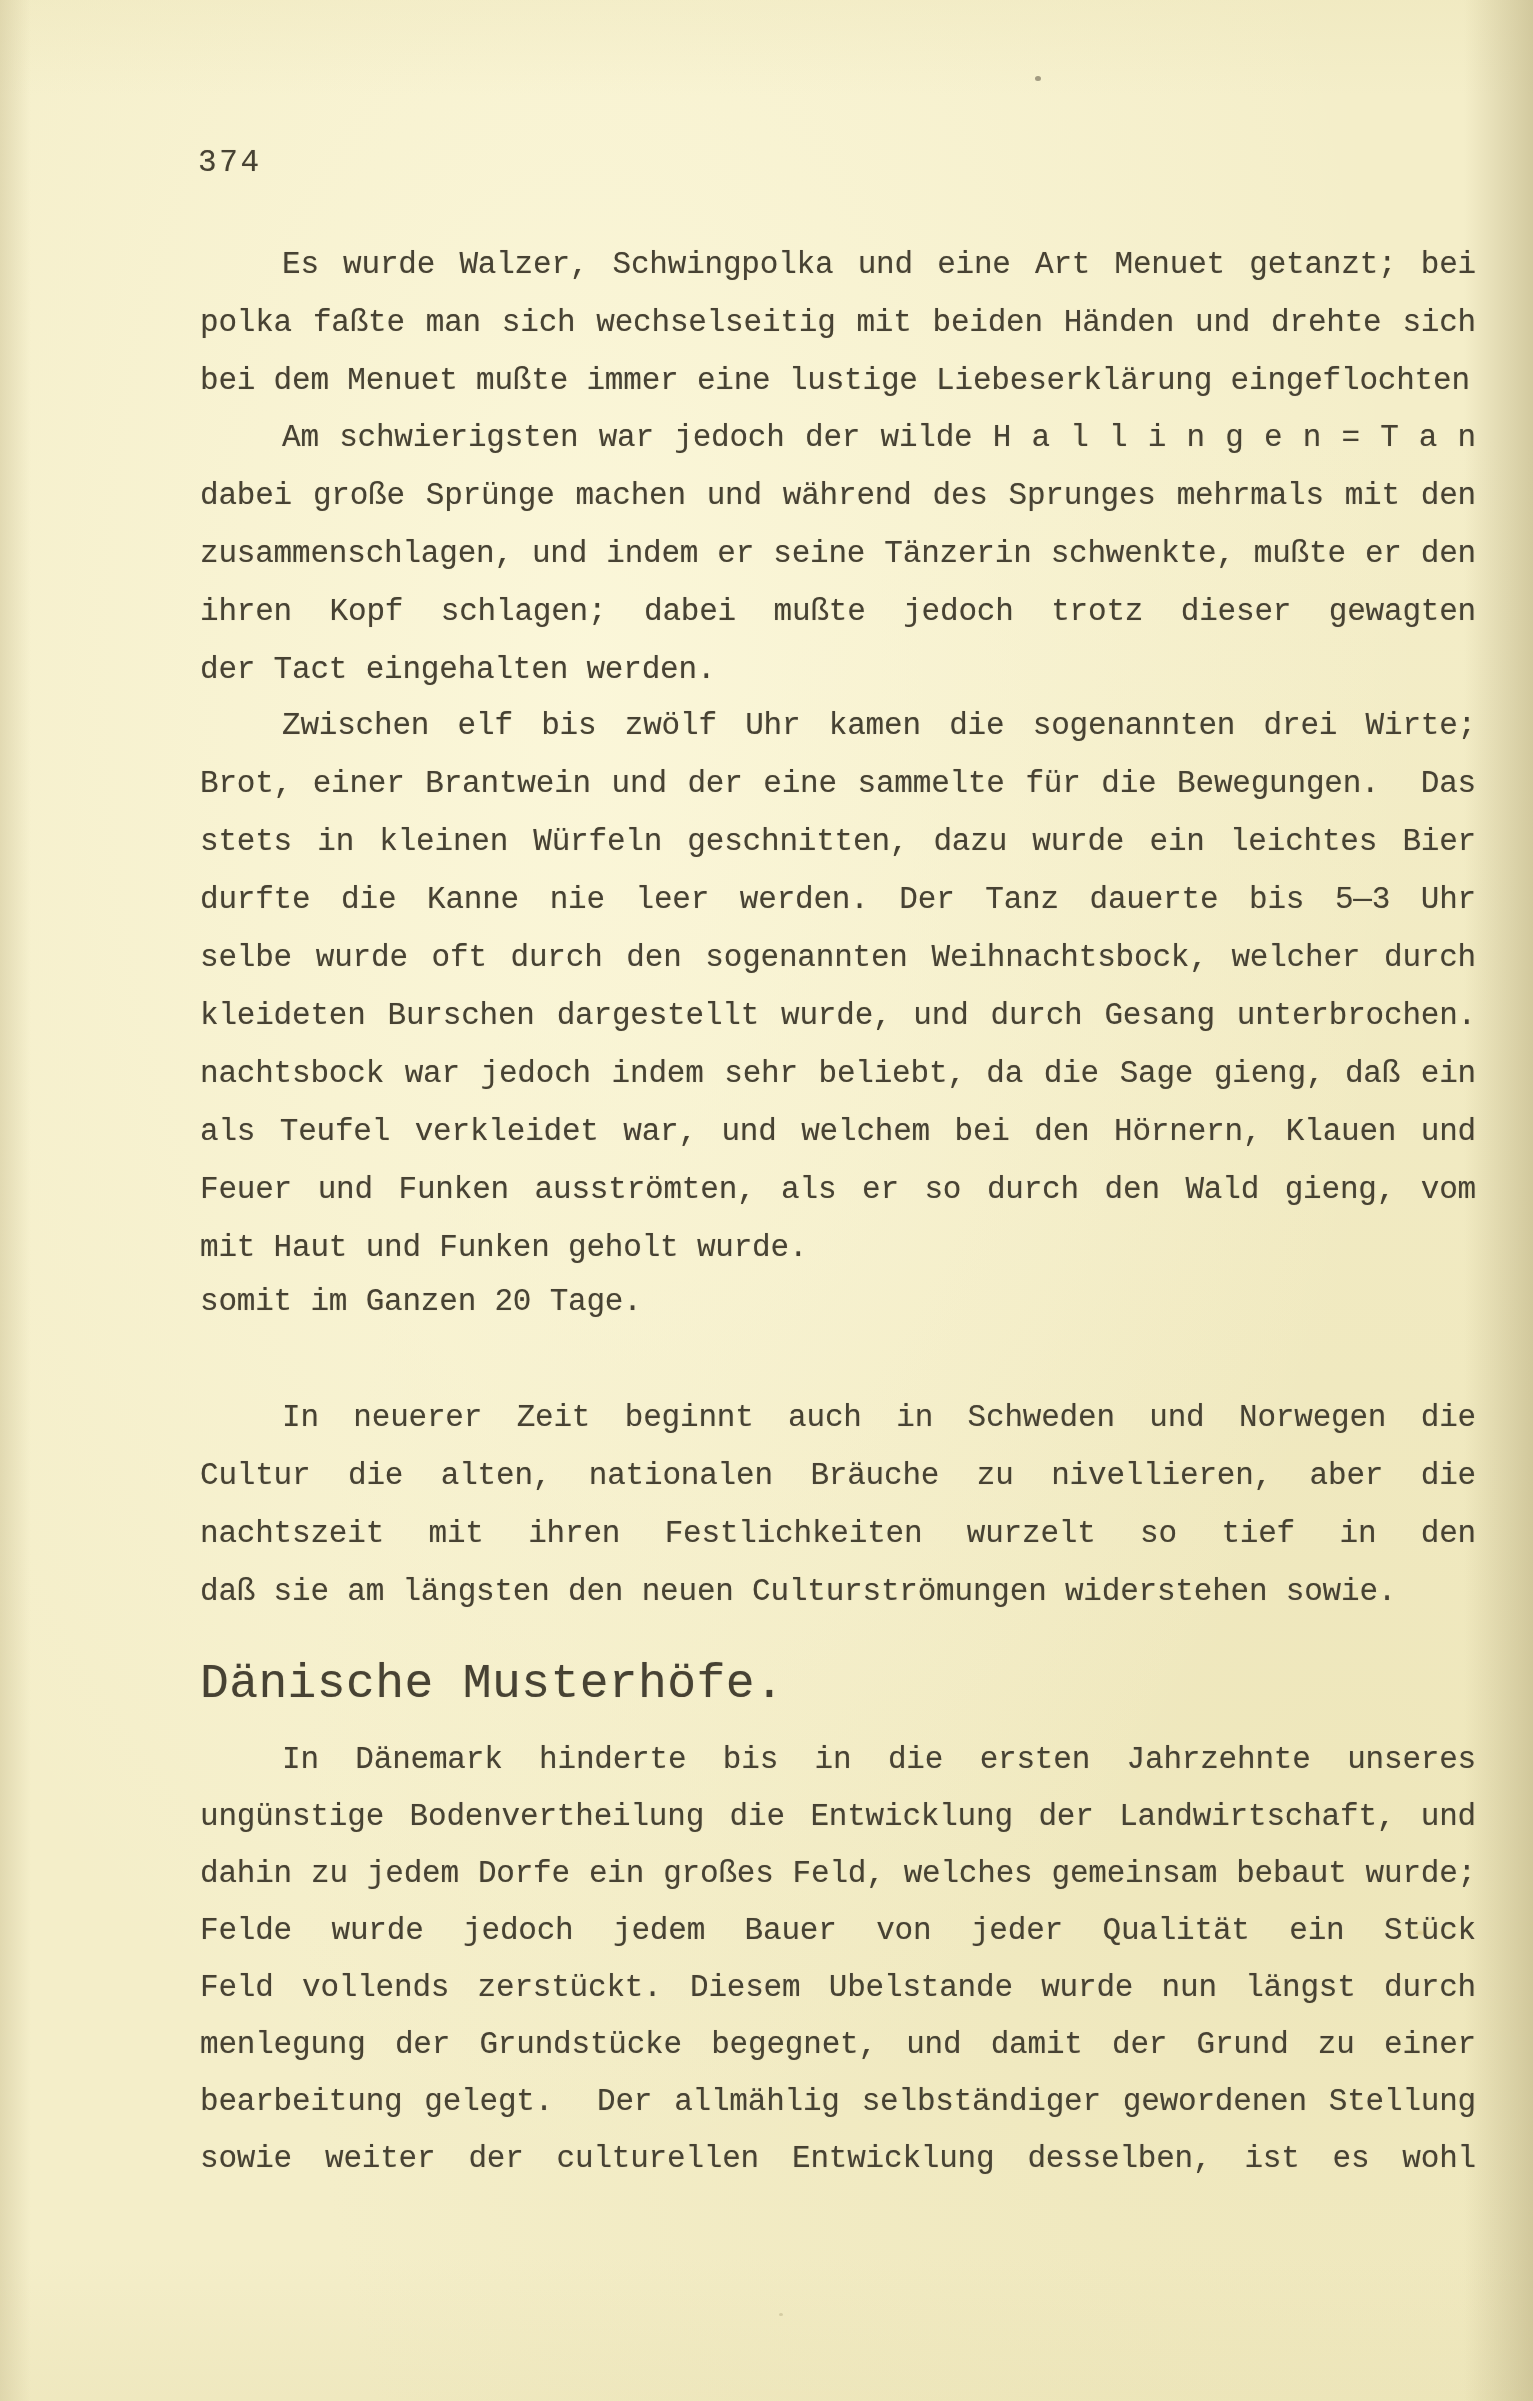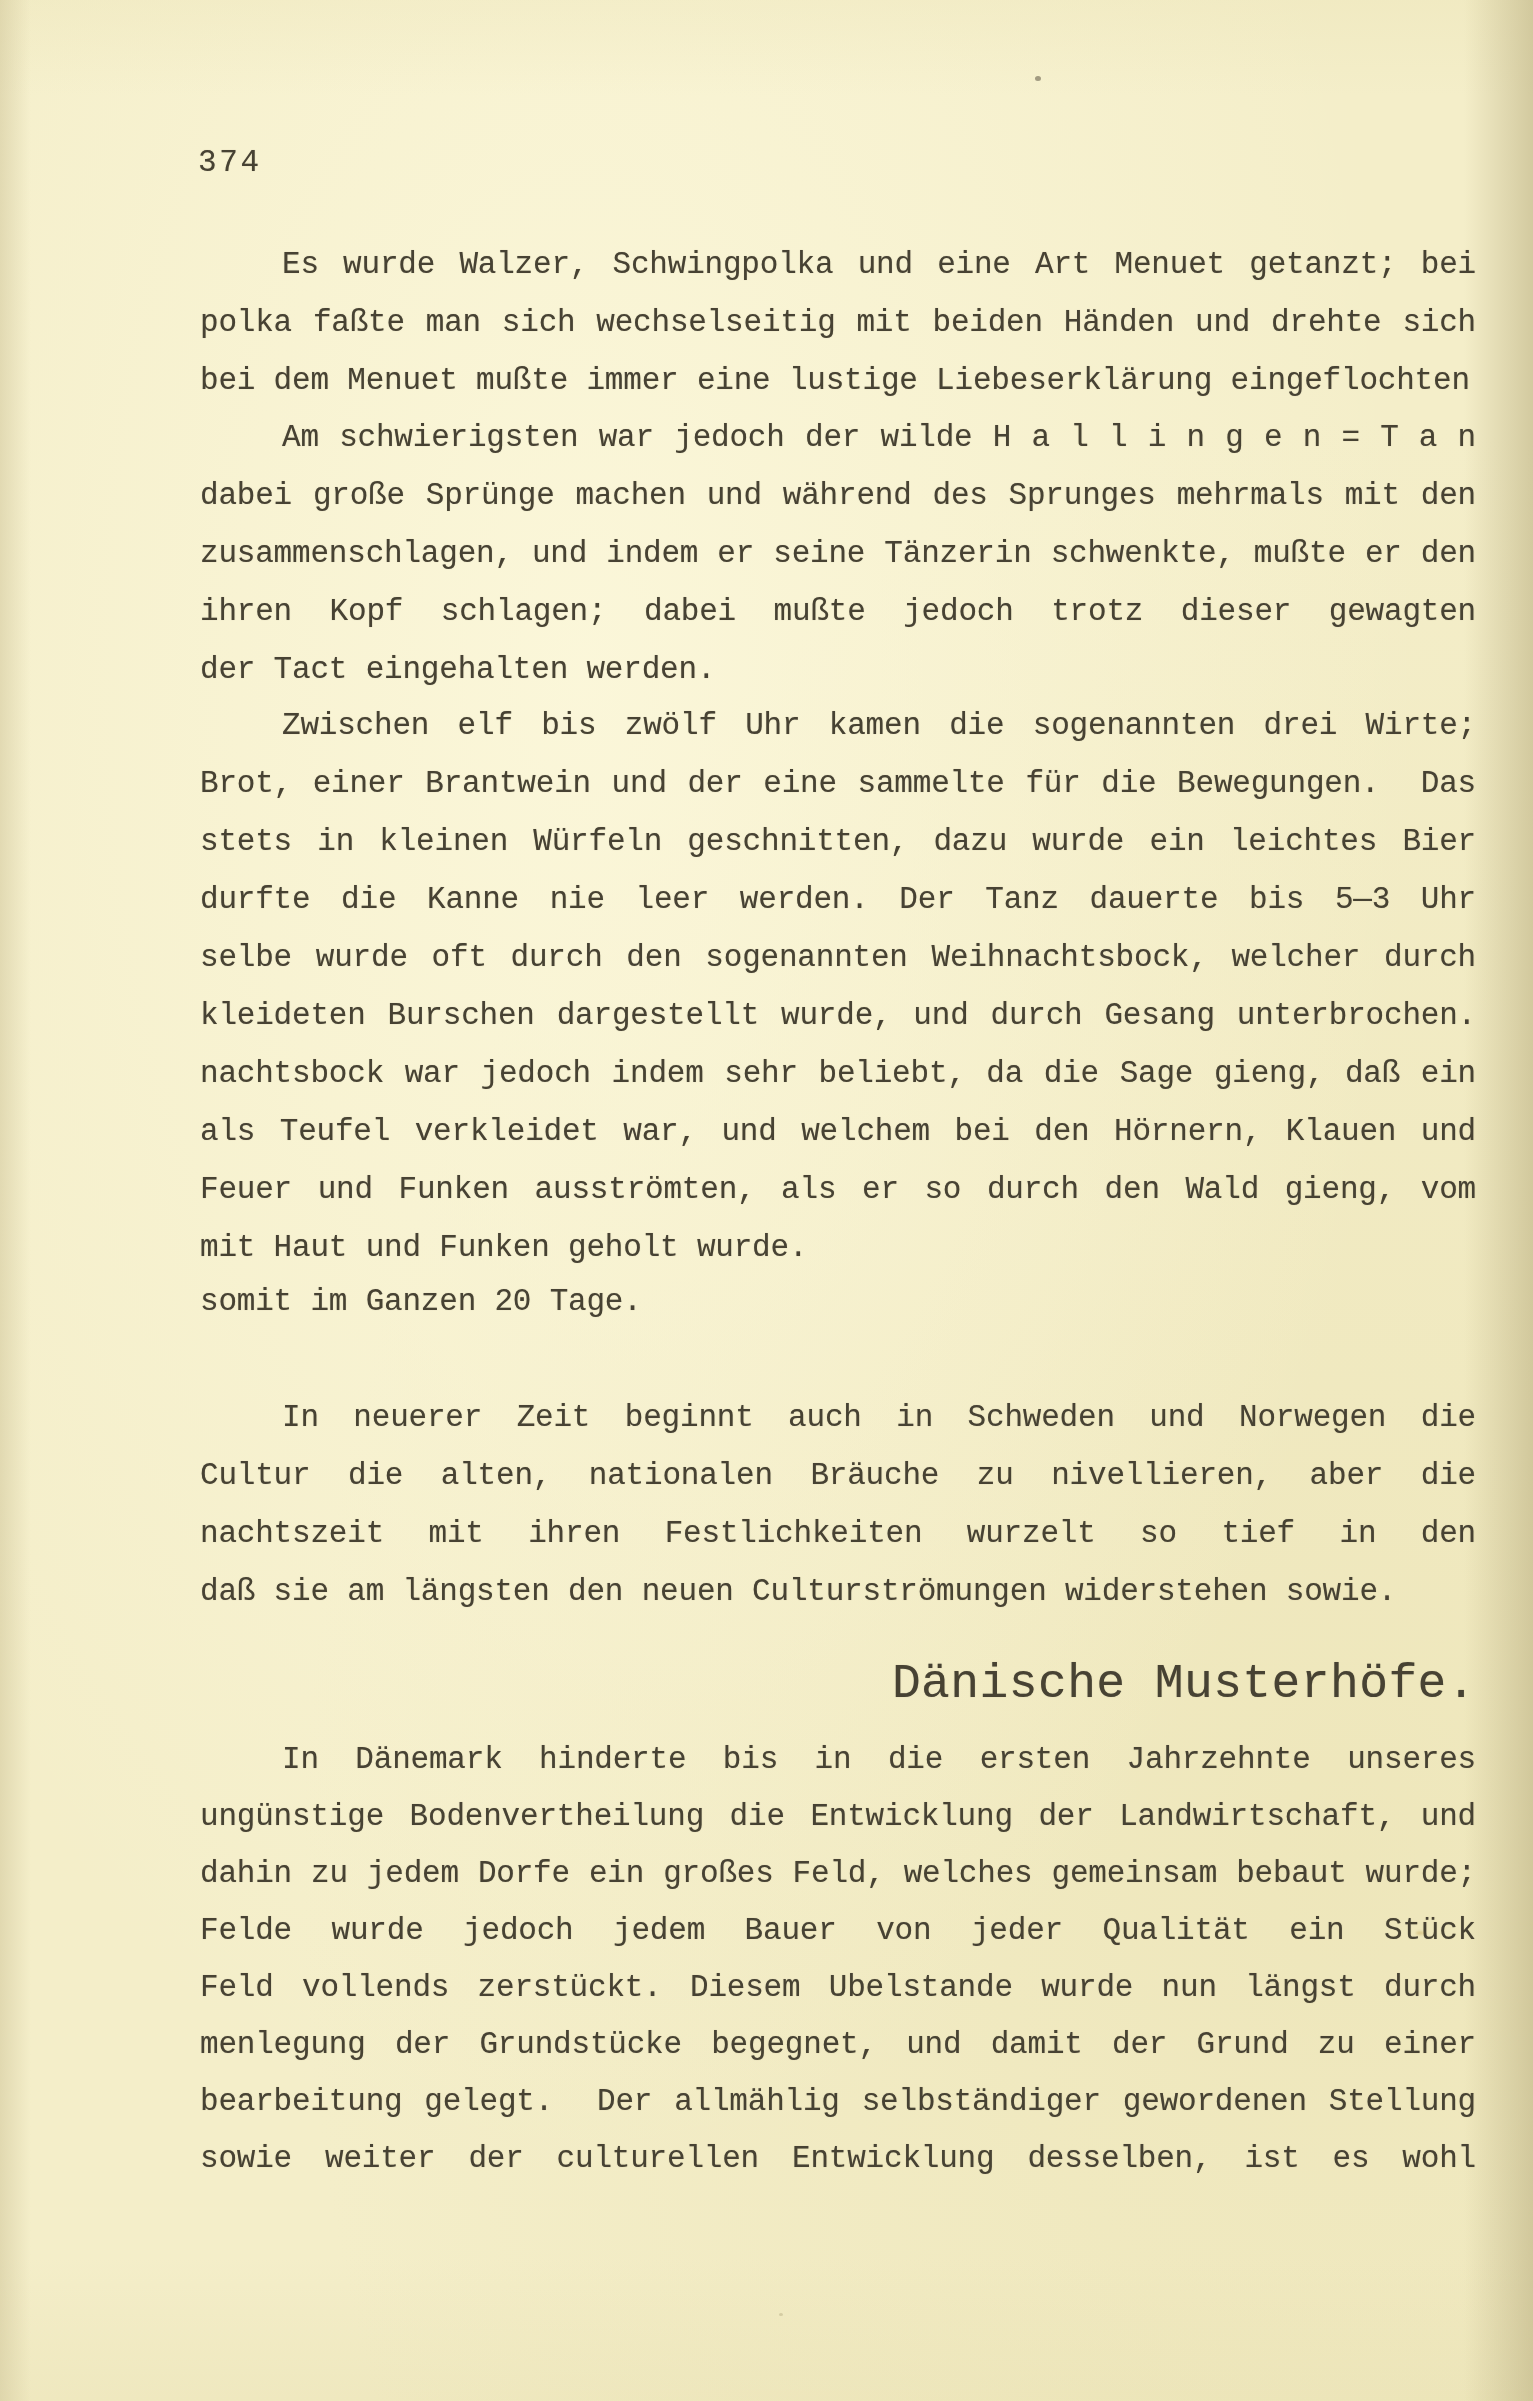--- a/index.html
+++ b/index.html
@@ -33,21 +33,21 @@
     font-size: 31px; letter-spacing: -0.2px;
     text-align: justify; text-align-last: justify;
     overflow: hidden; white-space: pre-wrap;
   }
   .p6 .line { height: 57px; line-height: 57px; }
   .line.last { text-align: left; text-align-last: left; }
   .line.indent { text-indent: 82px; }
   #section-heading {
     position: absolute; left: 200px; top: 1649px; width: 1276px;
     height: 71px; line-height: 71px;
-    font-size: 48px; text-align: right;
+    font-size: 48px; text-align: left;
     letter-spacing: 0.4px;
   }
   .speck { position: absolute; border-radius: 50%; }
   #speck-1 { left: 1035px; top: 76px;  width: 6px; height: 5.2px; background: rgba(92,86,68,0.55); filter: blur(0.4px); }
   #speck-2 { left: 482px;  top: 1182px; width: 3.4px; height: 3.4px; background: rgba(122,112,80,0.35); filter: blur(0.4px); }
   #speck-3 { left: 1416px; top: 1931px; width: 7.7px; height: 4.3px; border-radius: 50%; background: rgba(186,152,62,0.35); filter: blur(0.9px); }
   #speck-4 { left: 779px;  top: 2313px; width: 4.3px; height: 3.4px; background: rgba(150,138,96,0.3); filter: blur(0.4px); }
 </style>
 </head>
 <body>

